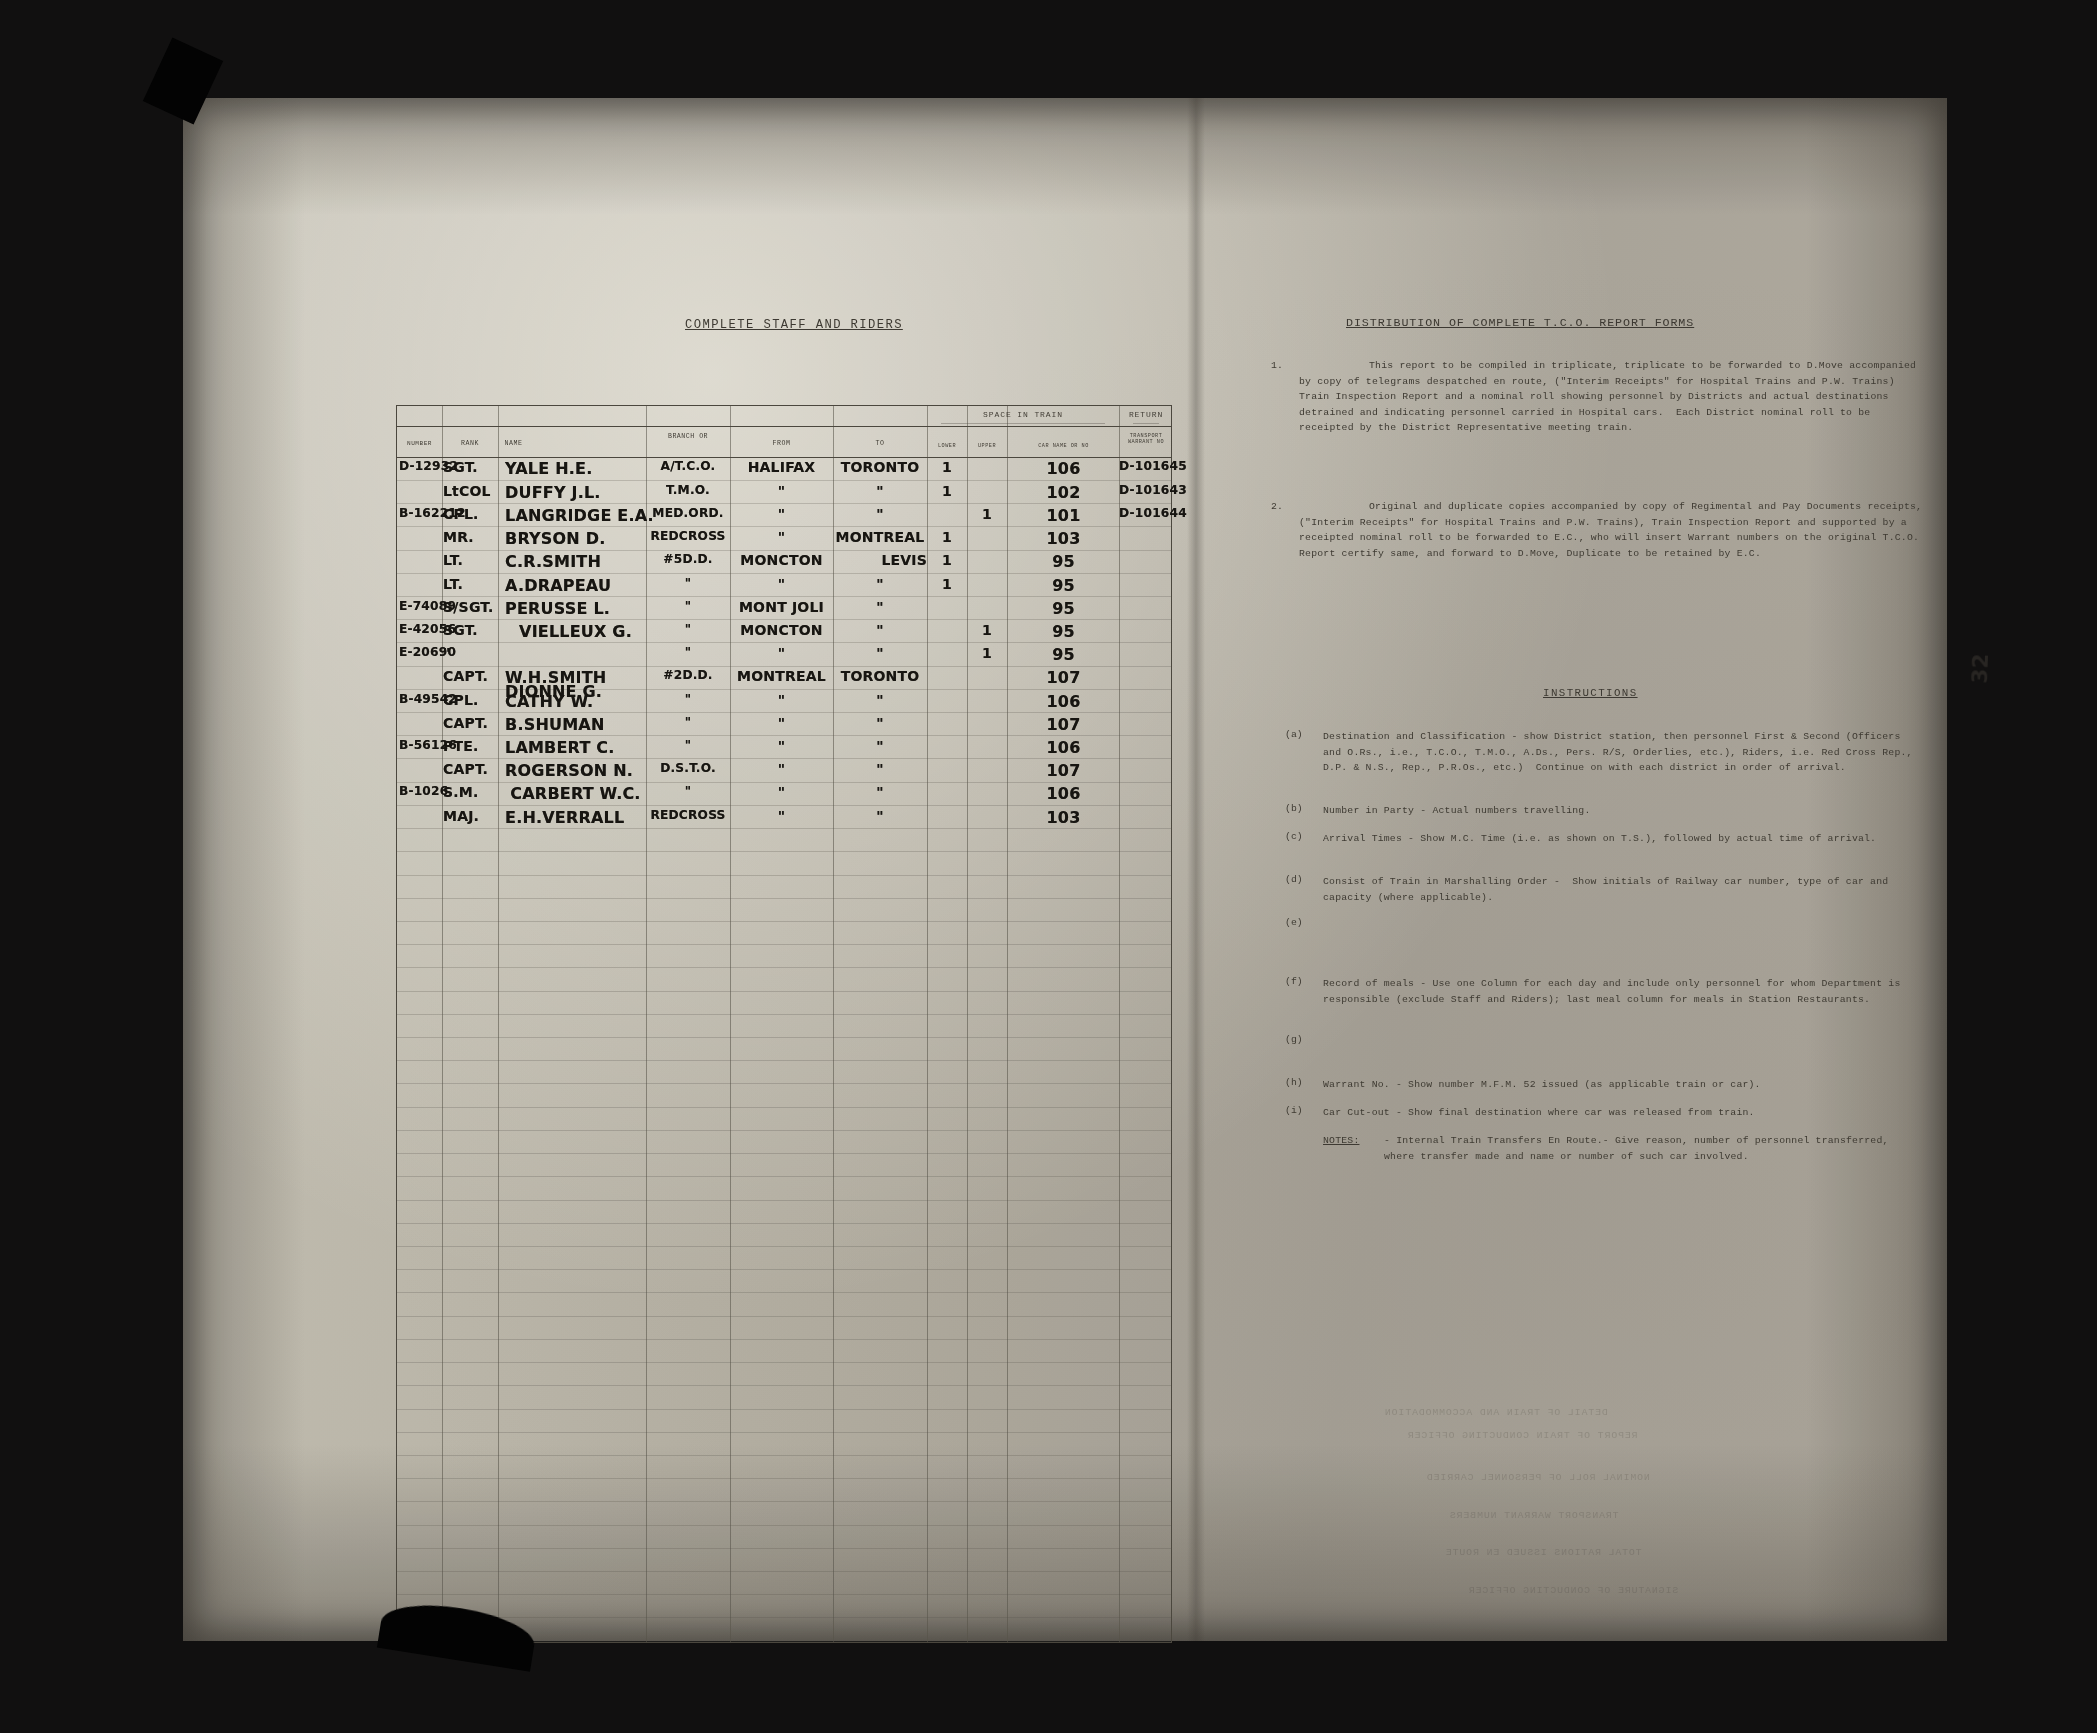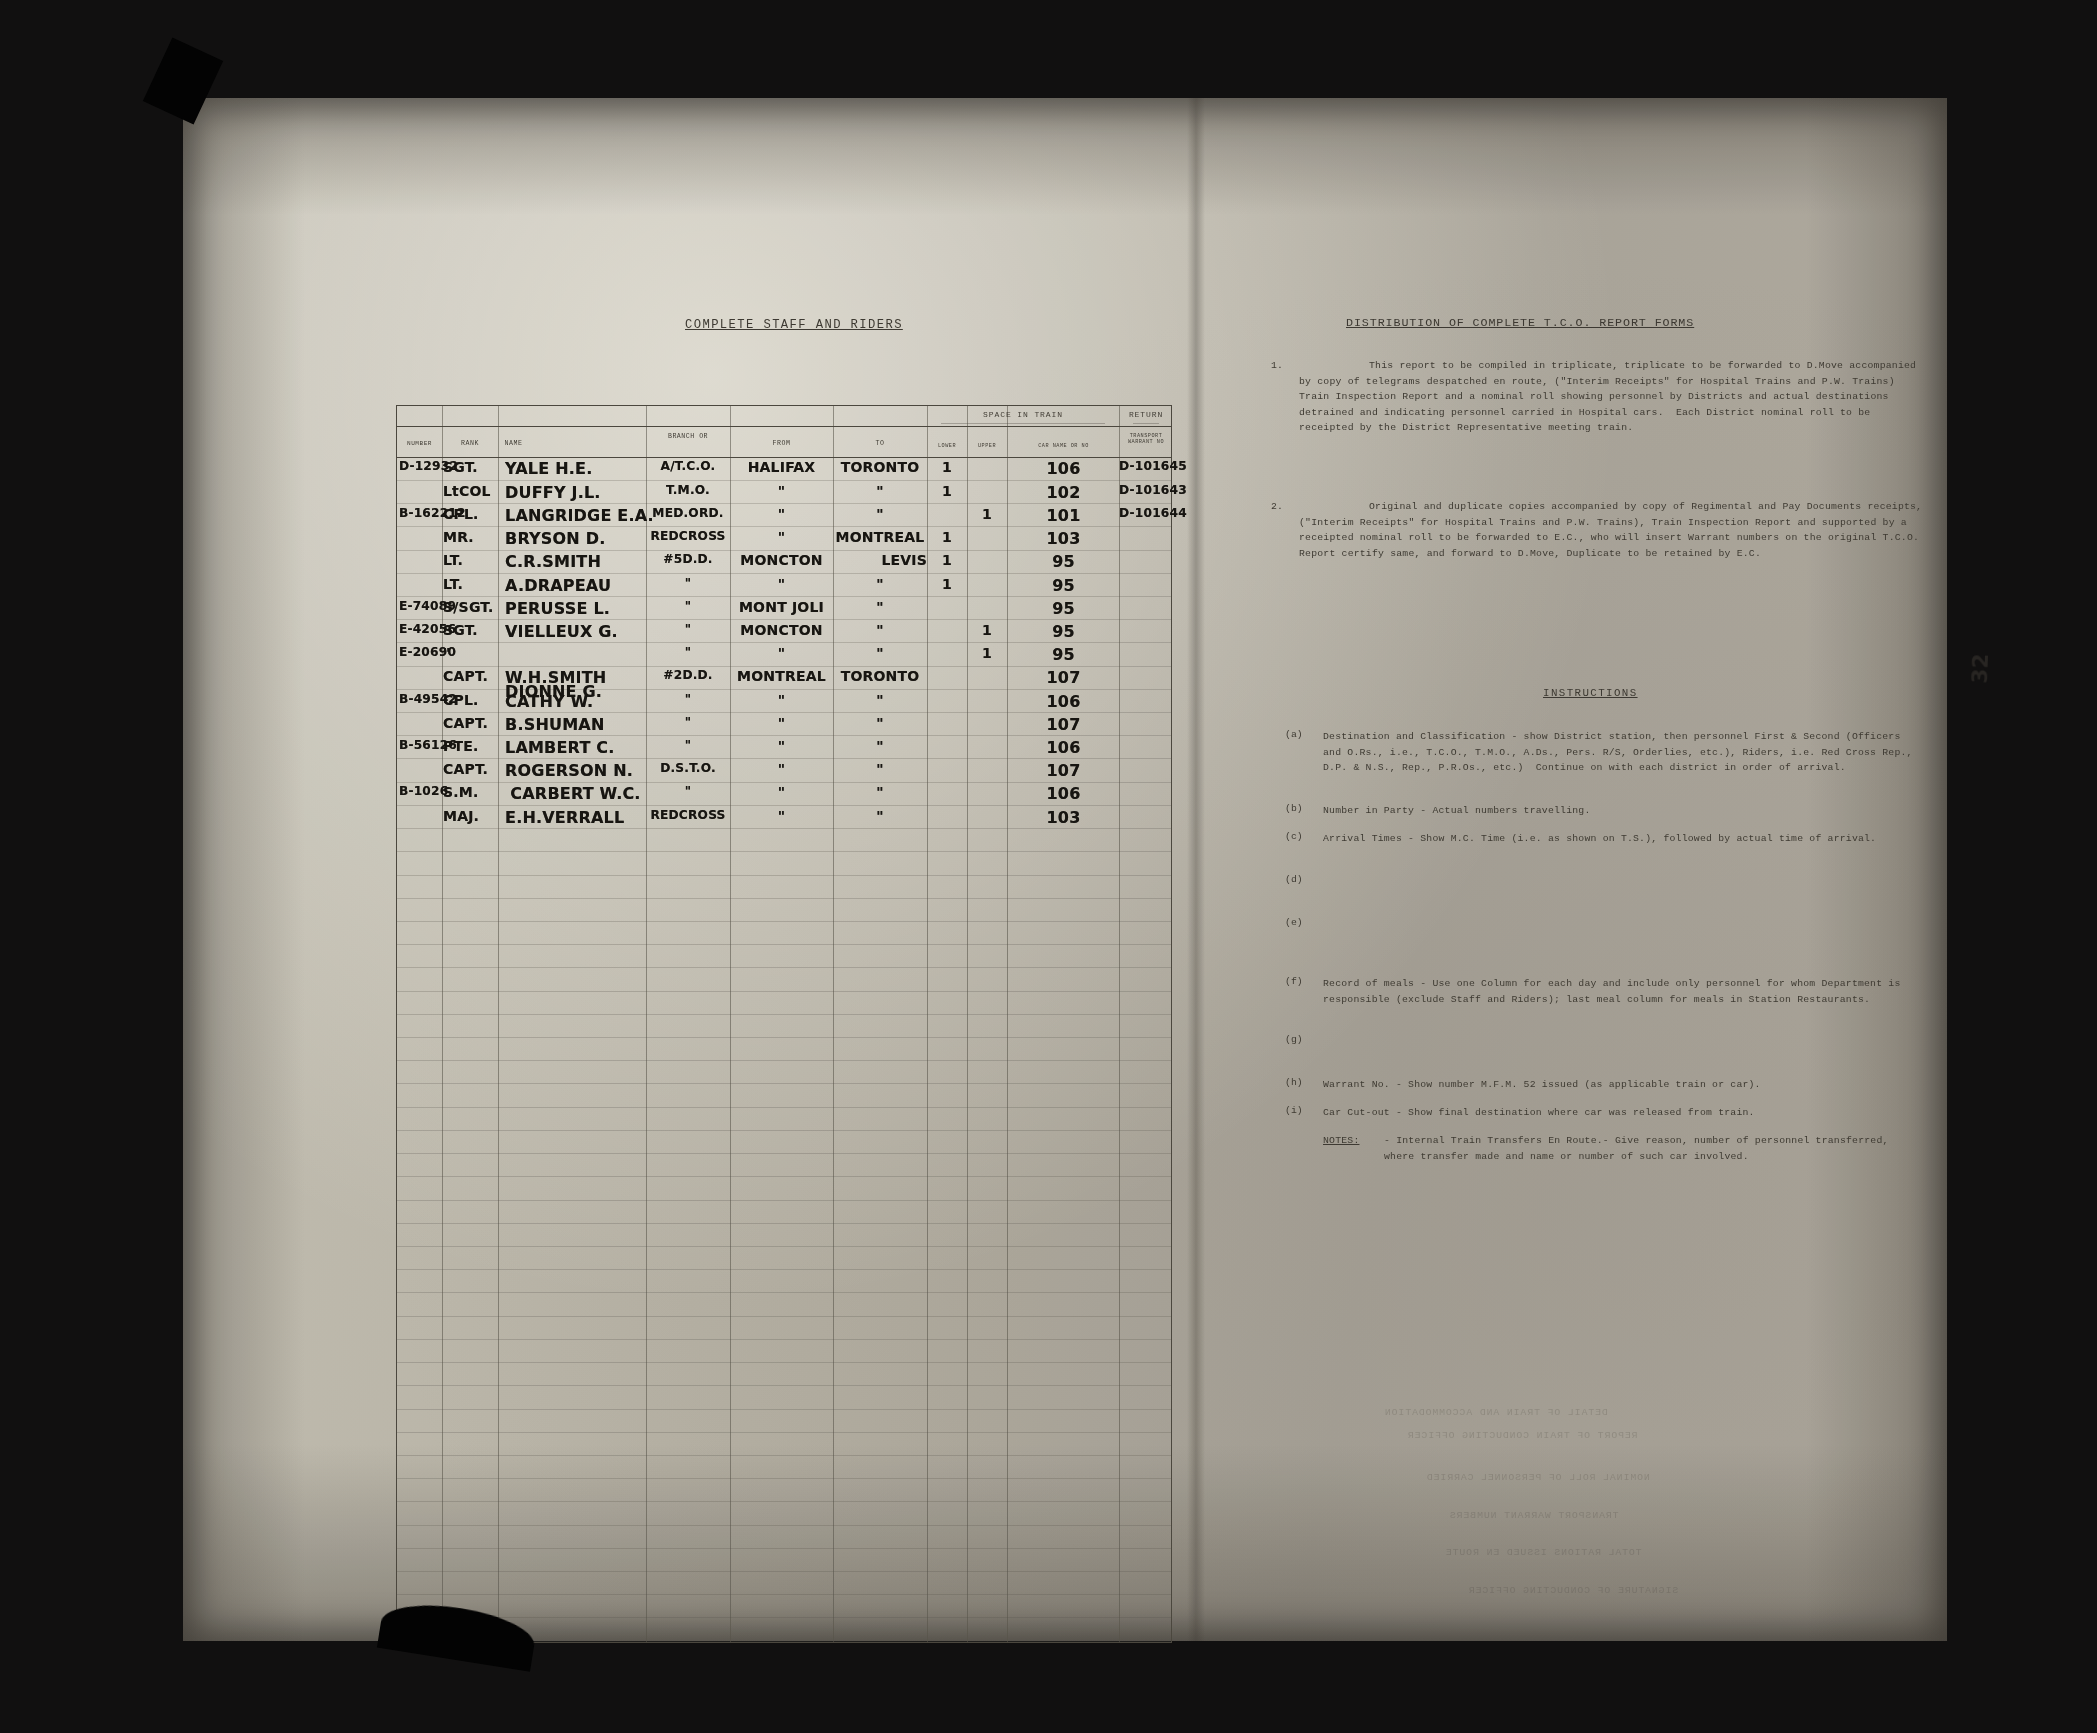--- a/index.html
+++ b/index.html
@@ -279,21 +279,21 @@
       <div class="hw l" style="left: 610px; top: 170px; width: 113px; text-align: center;">95</div>
       <div class="hw n" style="left: 1.9px; top: 193px; width: 44px; text-align: left;">E-74089</div>
       <div class="hw m" style="left: 46px; top: 193px; width: 54px; text-align: left;">S/SGT.</div>
       <div class="hw l" style="left: 108px; top: 193px; width: 141px; text-align: left;">PERUSSE L.</div>
       <div class="hw n" style="left: 249px; top: 193px; width: 84px; text-align: center;">"</div>
       <div class="hw m" style="left: 333px; top: 193px; width: 103px; text-align: center;">MONT JOLI</div>
       <div class="hw m" style="left: 436px; top: 193px; width: 94px; text-align: center;">"</div>
       <div class="hw l" style="left: 610px; top: 193px; width: 113px; text-align: center;">95</div>
       <div class="hw n" style="left: 1.9px; top: 216px; width: 44px; text-align: left;">E-42056</div>
       <div class="hw m" style="left: 46px; top: 216px; width: 54px; text-align: left;">SGT.</div>
-      <div class="hw l" style="left: 108px; top: 216px; width: 141px; text-align: left;">VIELLEUX G.</div>
+      <div class="hw l" style="left: 108px; top: 216px; width: 141px; text-align: center;">VIELLEUX G.</div>
       <div class="hw n" style="left: 249px; top: 216px; width: 84px; text-align: center;">"</div>
       <div class="hw m" style="left: 333px; top: 216px; width: 103px; text-align: center;">MONCTON</div>
       <div class="hw m" style="left: 436px; top: 216px; width: 94px; text-align: center;">"</div>
       <div class="hw m" style="left: 570px; top: 216px; width: 40px; text-align: center;">1</div>
       <div class="hw l" style="left: 610px; top: 216px; width: 113px; text-align: center;">95</div>
       <div class="hw n" style="left: 1.9px; top: 239px; width: 44px; text-align: left;">E-20690</div>
       <div class="hw m" style="left: 46px; top: 239px; width: 54px; text-align: left;">"</div>
       <div class="hw l" style="left: 108px; top: 239px; width: 141px; text-align: left; margin-top: 37px;">DIONNE G.</div>
       <div class="hw n" style="left: 249px; top: 239px; width: 84px; text-align: center;">"</div>
       <div class="hw m" style="left: 333px; top: 239px; width: 103px; text-align: center;">"</div>
@@ -365,20 +365,21 @@
     <div class="para" style="left: 1088px; top: 401px; width: 28px;">2.</div>
     <div class="para" style="left: 1116px; top: 401px; width: 624px; text-indent: 70px;">Original and duplicate copies accompanied by copy of Regimental and Pay Documents receipts, ("Interim Receipts" for Hospital Trains and P.W. Trains), Train Inspection Report and supported by a receipted nominal roll to be forwarded to E.C., who will insert Warrant numbers on the original T.C.O. Report certify same, and forward to D.Move, Duplicate to be retained by E.C.</div>
     <div id="instr-head">INSTRUCTIONS</div>
     <div class="ilabel" style="left: 1102px; top: 631px;">(a)</div>
     <div class="para" style="left: 1140px; top: 631px; width: 596px;">Destination and Classification - show District station, then personnel First &amp; Second (Officers and O.Rs., i.e., T.C.O., T.M.O., A.Ds., Pers. R/S, Orderlies, etc.), Riders, i.e. Red Cross Rep., D.P. &amp; N.S., Rep., P.R.Os., etc.)  Continue on with each district in order of arrival.</div>
     <div class="ilabel" style="left: 1102px; top: 705px;">(b)</div>
     <div class="para" style="left: 1140px; top: 705px; width: 596px;">Number in Party - Actual numbers travelling.</div>
     <div class="ilabel" style="left: 1102px; top: 733px;">(c)</div>
     <div class="para" style="left: 1140px; top: 733px; width: 596px;">Arrival Times - Show M.C. Time (i.e. as shown on T.S.), followed by actual time of arrival.</div>
     <div class="ilabel" style="left: 1102px; top: 776px;">(d)</div>
+    <div class="para" style="left: 1140px; top: 776px; width: 596px;">Consist of Train in Marshalling Order -  Show initials of Railway car number, type of car and capacity (where applicable).</div>
     <div class="ilabel" style="left: 1102px; top: 819px;">(e)</div>
     <div class="ilabel" style="left: 1102px; top: 878px;">(f)</div>
     <div class="para" style="left: 1140px; top: 878px; width: 596px;">Record of meals - Use one Column for each day and include only personnel for whom Department is responsible (exclude Staff and Riders); last meal column for meals in Station Restaurants.</div>
     <div class="ilabel" style="left: 1102px; top: 936px;">(g)</div>
     <div class="ilabel" style="left: 1102px; top: 979px;">(h)</div>
     <div class="para" style="left: 1140px; top: 979px; width: 596px;">Warrant No. - Show number M.F.M. 52 issued (as applicable train or car).</div>
     <div class="ilabel" style="left: 1102px; top: 1007px;">(i)</div>
     <div class="para" style="left: 1140px; top: 1007px; width: 596px;">Car Cut-out - Show final destination where car was released from train.</div>
     <div class="para" style="left: 1140px; top: 1035px; text-decoration: underline;">NOTES:</div>
     <div class="para" style="left: 1201px; top: 1035px; width: 535px;">- Internal Train Transfers En Route.- Give reason, number of personnel transferred, where transfer made and name or number of such car involved.</div>

